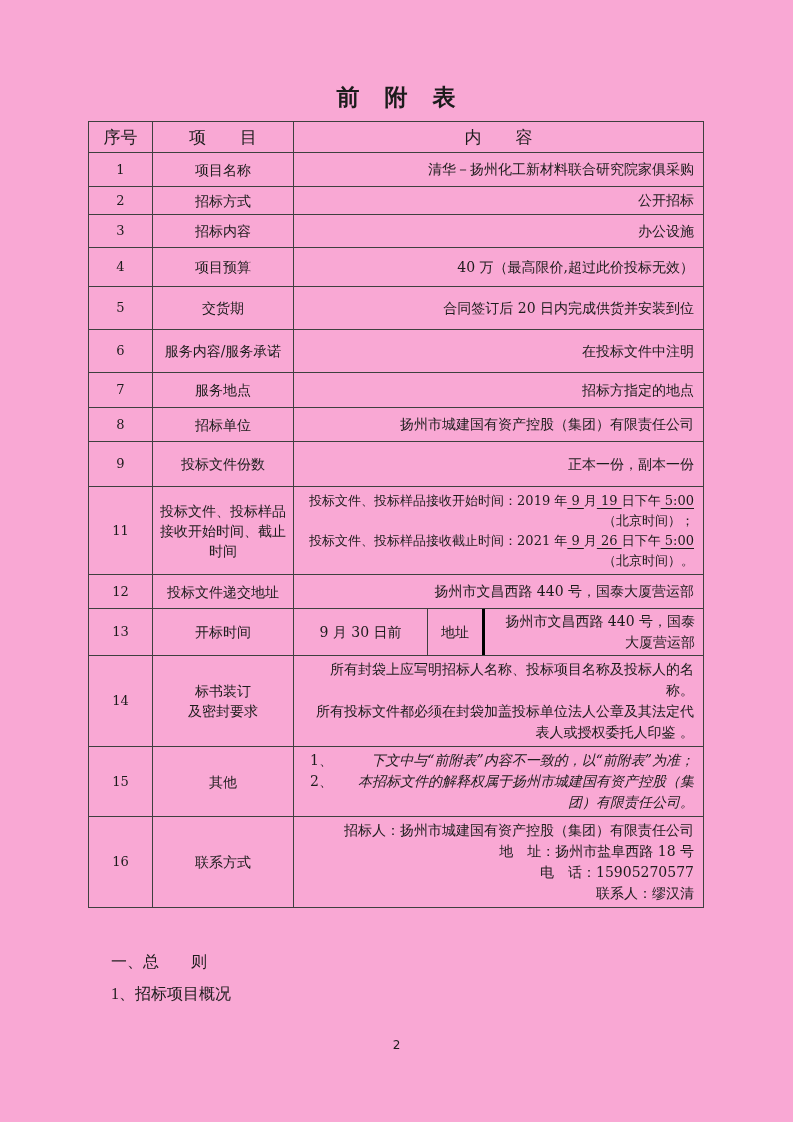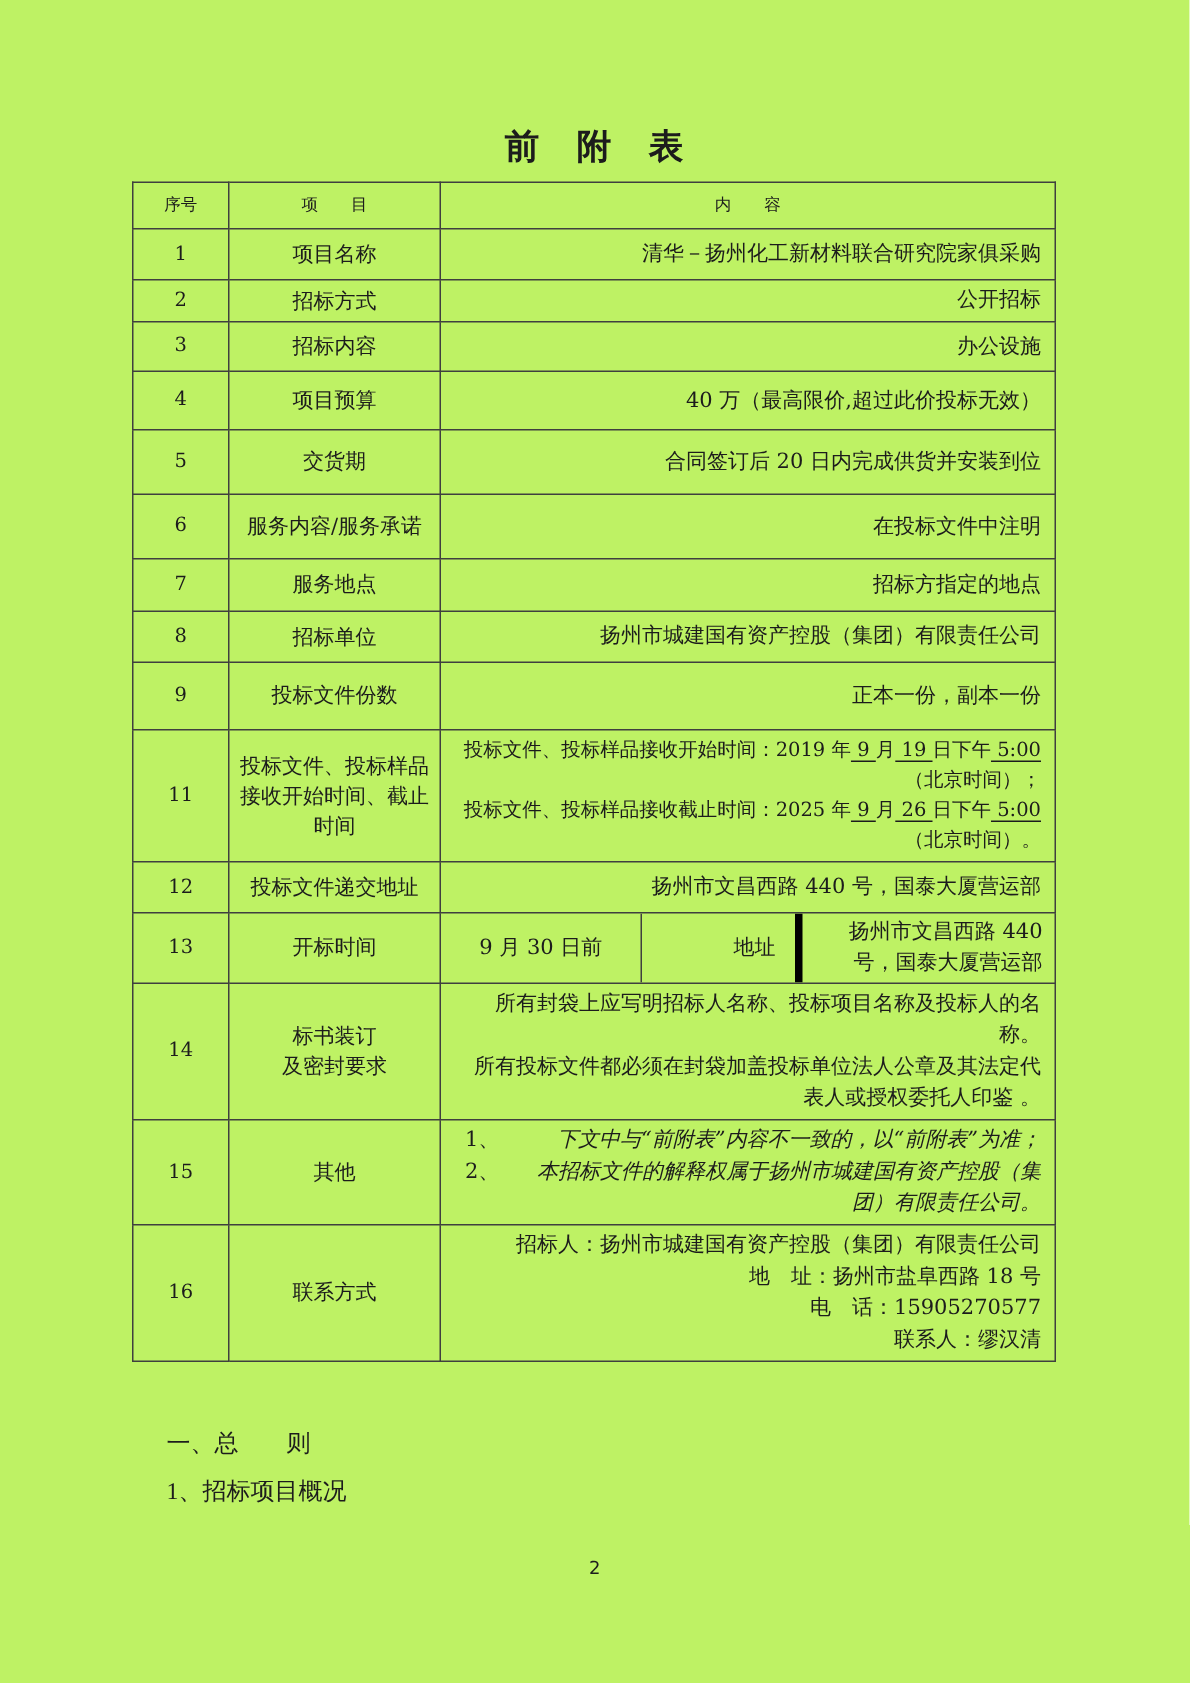--- a/index.html
+++ b/index.html
@@ -1,44 +1,44 @@
 <!DOCTYPE html>
 <html><head>
 <meta charset="utf-8">
 <style>
   html,body { margin:0; padding:0; background:#ffffff; }
   .page {
-    position:relative; width:793px; height:1122px; background:#bef264;
+    position:relative; width:793px; height:1122px; background:#f9a8d4;
     font-family:"DejaVu Serif","Liberation Serif",serif;
     color:#1c1c1c; overflow:hidden;
   }
   .doc-title {
     position:absolute; top:82px; left:0; width:100%;
     text-align:center; font-size:23px; font-weight:bold; margin:0;
     letter-spacing:1px;
   }
   table.front-table {
     position:absolute; left:88px; top:121px; width:615px;
     border-collapse:collapse; table-layout:fixed;
   }
   .front-table td {
     border:1px solid #3f3f3f; font-size:14px; vertical-align:middle;
     padding:2px 4px; line-height:20px; overflow:hidden;
   }
   .front-table td.c-no   { text-align:center; font-size:13px; }
   .front-table td.c-lbl  { text-align:center; }
   .front-table td.c-cnt  { text-align:right; padding:3px 9px; line-height:21px; }
-  .front-table tr.hdr td { text-align:center; font-size:11px; }
+  .front-table tr.hdr td { text-align:center; font-size:17px; }
   .small-lines { font-size:13.2px; line-height:20px; }
   .r11-line { white-space:nowrap; font-size:13px; line-height:20px; }
   .ul { text-decoration:underline; text-underline-offset:3px; }
   .indent1 { padding-left:22px; }
   .cell13 { display:flex; align-items:stretch; min-height:41px; }
   .cell13 .t13-time { width:133px; flex:none; display:flex; align-items:center; justify-content:center; }
-  .cell13 .t13-albl { width:54px; flex:none; border-left:1px solid #3f3f3f; border-right:5px solid #000000; display:flex; align-items:center; justify-content:center;padding-left:48px; }
+  .cell13 .t13-albl { width:54px; flex:none; border-left:1px solid #3f3f3f; border-right:3px solid #000000; display:flex; align-items:center; justify-content:center; }
   .cell13 .t13-addr { flex:1; padding:2px 8px; display:flex; align-items:center; line-height:21px; }
   .li { display:flex; }
   .li .li-n { width:30px; flex:none; }
   .li .li-t { flex:1;font-style:italic; }
   .body-line { position:absolute; left:111px; font-size:16px; white-space:nowrap;font-family:Liberation Serif, serif; }
   .page-number {
     position:absolute; top:1038px; left:0; width:100%; text-align:center;
     font-size:12px; font-family:"DejaVu Sans","Liberation Sans",sans-serif;
   }
 </style>
@@ -121,21 +121,21 @@
     <tr style="height:88px">
       <td class="c-no">11</td>
       <td class="c-lbl small-lines">
         <div>投标文件、投标样品</div>
         <div>接收开始时间、截止</div>
         <div>时间</div>
       </td>
       <td class="c-cnt">
         <div class="r11-line"><span>投标文件、投标样品接收开始时间：2019 年</span><span class="ul"> 9 </span><span>月</span><span class="ul"> 19 </span><span>日下午</span><span class="ul"> 5:00</span></div>
         <div class="r11-line indent1">（北京时间）；</div>
-        <div class="r11-line"><span>投标文件、投标样品接收截止时间：2025 年</span><span class="ul"> 9 </span><span>月</span><span class="ul"> 26 </span><span>日下午</span><span class="ul"> 5:00</span></div>
+        <div class="r11-line"><span>投标文件、投标样品接收截止时间：2021 年</span><span class="ul"> 9 </span><span>月</span><span class="ul"> 26 </span><span>日下午</span><span class="ul"> 5:00</span></div>
         <div class="r11-line">（北京时间）。</div>
       </td>
     </tr>
 
     <tr style="height:34px">
       <td class="c-no">12</td>
       <td class="c-lbl">投标文件递交地址</td>
       <td class="c-cnt">扬州市文昌西路 440 号，国泰大厦营运部</td>
     </tr>
 

